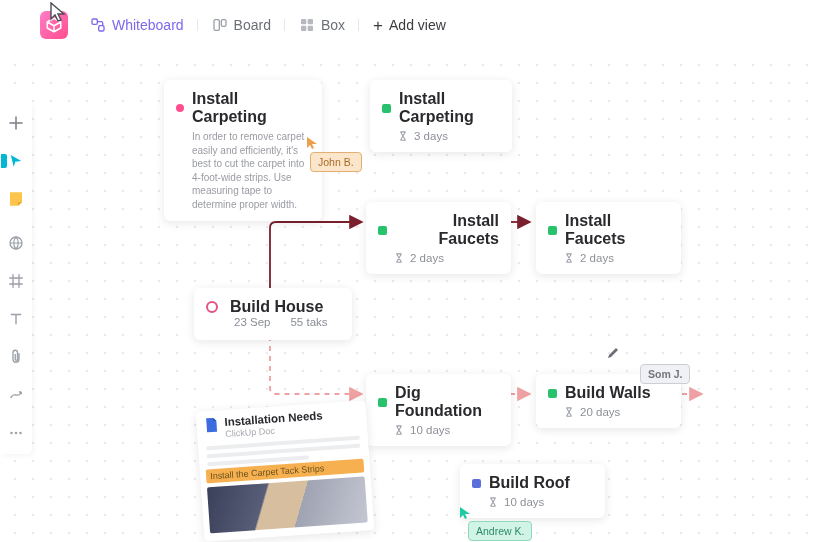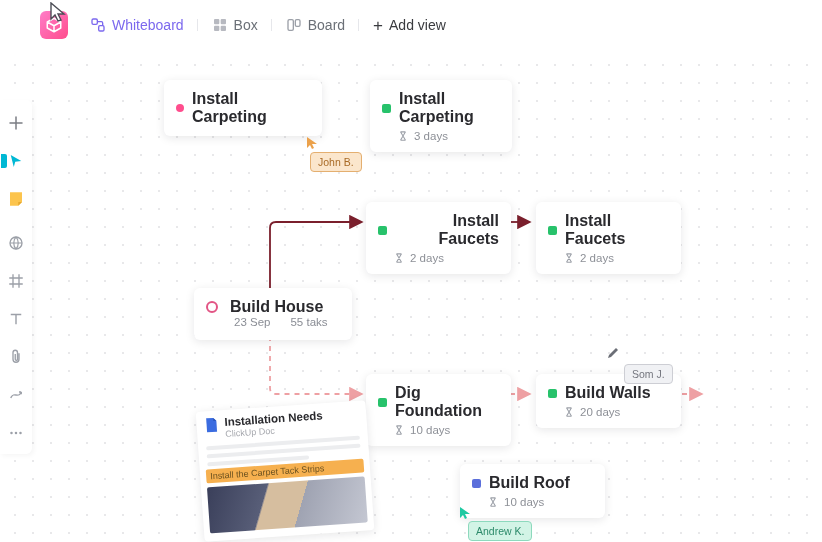--- a/index.html
+++ b/index.html
@@ -220,34 +220,34 @@
       <svg viewBox="0 0 24 24">
           <rect x="3" y="3" width="8" height="8" rx="2" fill="none" stroke="#7B68EE" stroke-width="2"></rect>
           <rect x="13" y="13" width="8" height="8" rx="2" fill="none" stroke="#7B68EE" stroke-width="2"></rect>
           <path d="M11 7 H17 A2 2 0 0 1 19 9 V13" fill="none" stroke="#7B68EE" stroke-width="2"></path>
         </svg>
       <span>Whiteboard</span>
       <span class="sep"></span>
     </div>
     <div class="view-tab">
       <svg viewBox="0 0 24 24">
+          <rect x="3" y="4" width="8" height="16" rx="2" fill="none" stroke="#9CA0A8" stroke-width="2"></rect>
+          <rect x="14" y="4" width="7" height="10" rx="2" fill="none" stroke="#9CA0A8" stroke-width="2"></rect>
+        </svg>
+      <span>Board</span>
+      <span class="sep"></span>
+    </div>
+    <div class="view-tab">
+      <svg viewBox="0 0 24 24">
           <rect x="3" y="3" width="8" height="8" rx="1.5" fill="#B7B9C0"></rect>
           <rect x="13" y="3" width="8" height="8" rx="1.5" fill="#B7B9C0"></rect>
           <rect x="3" y="13" width="8" height="8" rx="1.5" fill="#B7B9C0"></rect>
           <rect x="13" y="13" width="8" height="8" rx="1.5" fill="#B7B9C0"></rect>
         </svg>
       <span>Box</span>
-      <span class="sep"></span>
-    </div>
-    <div class="view-tab">
-      <svg viewBox="0 0 24 24">
-          <rect x="3" y="4" width="8" height="16" rx="2" fill="none" stroke="#9CA0A8" stroke-width="2"></rect>
-          <rect x="14" y="4" width="7" height="10" rx="2" fill="none" stroke="#9CA0A8" stroke-width="2"></rect>
-        </svg>
-      <span>Board</span>
       <span class="sep"></span>
     </div>
     <div class="add-view">
       <span style="font-size:17px;line-height:1;color:#3A3B3F;">+</span>
       <span>Add view</span>
     </div>
   </div>
 </div>
 
 <div class="sidebar">
@@ -325,20 +325,21 @@
     <path d="M510 344 L528 344" fill="none" stroke="#EEA0A3" stroke-width="1.8" stroke-dasharray="5 5" marker-end="url(#ahLight)"></path>
 
     <path d="M682 344 L700 344" fill="none" stroke="#EEA0A3" stroke-width="1.8" stroke-dasharray="5 5" marker-end="url(#ahLight)"></path>
   </svg>
 
   <div class="card" style="left:164px;top:30px;width:158px;">
     <div class="row1">
       <span class="status-dot" style="background:#FF4D8D;"></span>
       <span class="card-title">Install Carpeting</span>
     </div>
+    <div class="card-desc">In order to remove carpet easily and efficiently, it's best to cut the carpet into 4-foot-wide strips. Use measuring tape to determine proper width.</div>
   </div>
 
   <div class="mini-cursor" style="left:306px;top:86px;">
     <svg width="12" height="14" viewBox="0 0 12 14">
         <path d="M1 1 L1 12 L4 9 L6 13 L8 12 L6 8 L11 8 Z" fill="#EBA14B"></path>
       </svg>
   </div>
   <div class="person-tag" style="left:310px;top:102px;background:#FBE6CC;border:1px solid #E4AF70;color:#A86A25;">John B.</div>
 
   <div class="card" style="left:370px;top:30px;width:142px;">
@@ -415,21 +416,21 @@
         </svg>
       <span>20 days</span>
     </div>
   </div>
 
   <div class="mini-cursor" style="left:606px;top:296px;">
     <svg width="14" height="14" viewBox="0 0 14 14">
         <path d="M2 12 L3 9 L10 2 L12 4 L5 11 Z" fill="#6B6E76"></path>
       </svg>
   </div>
-  <div class="person-tag" style="left:624px;top:314px;background:#F0F1F4;border:1px solid #CDCED4;color:#74767E;">Som J.</div>
+  <div class="person-tag" style="left:640px;top:314px;background:#F0F1F4;border:1px solid #CDCED4;color:#74767E;font-weight:bold;">Som J.</div>
 
   <div class="card" style="left:460px;top:414px;width:145px;">
     <div class="row1">
       <span class="status-square" style="background:#5B6FDB;"></span>
       <span class="card-title">Build Roof</span>
     </div>
     <div class="row2">
       <svg class="hourglass" viewBox="0 0 12 12">
           <path d="M3 1 H9 M3 11 H9 M3 1 L9 11 M9 1 L3 11" stroke="#9CA0A8" stroke-width="1.3"></path>
         </svg>

